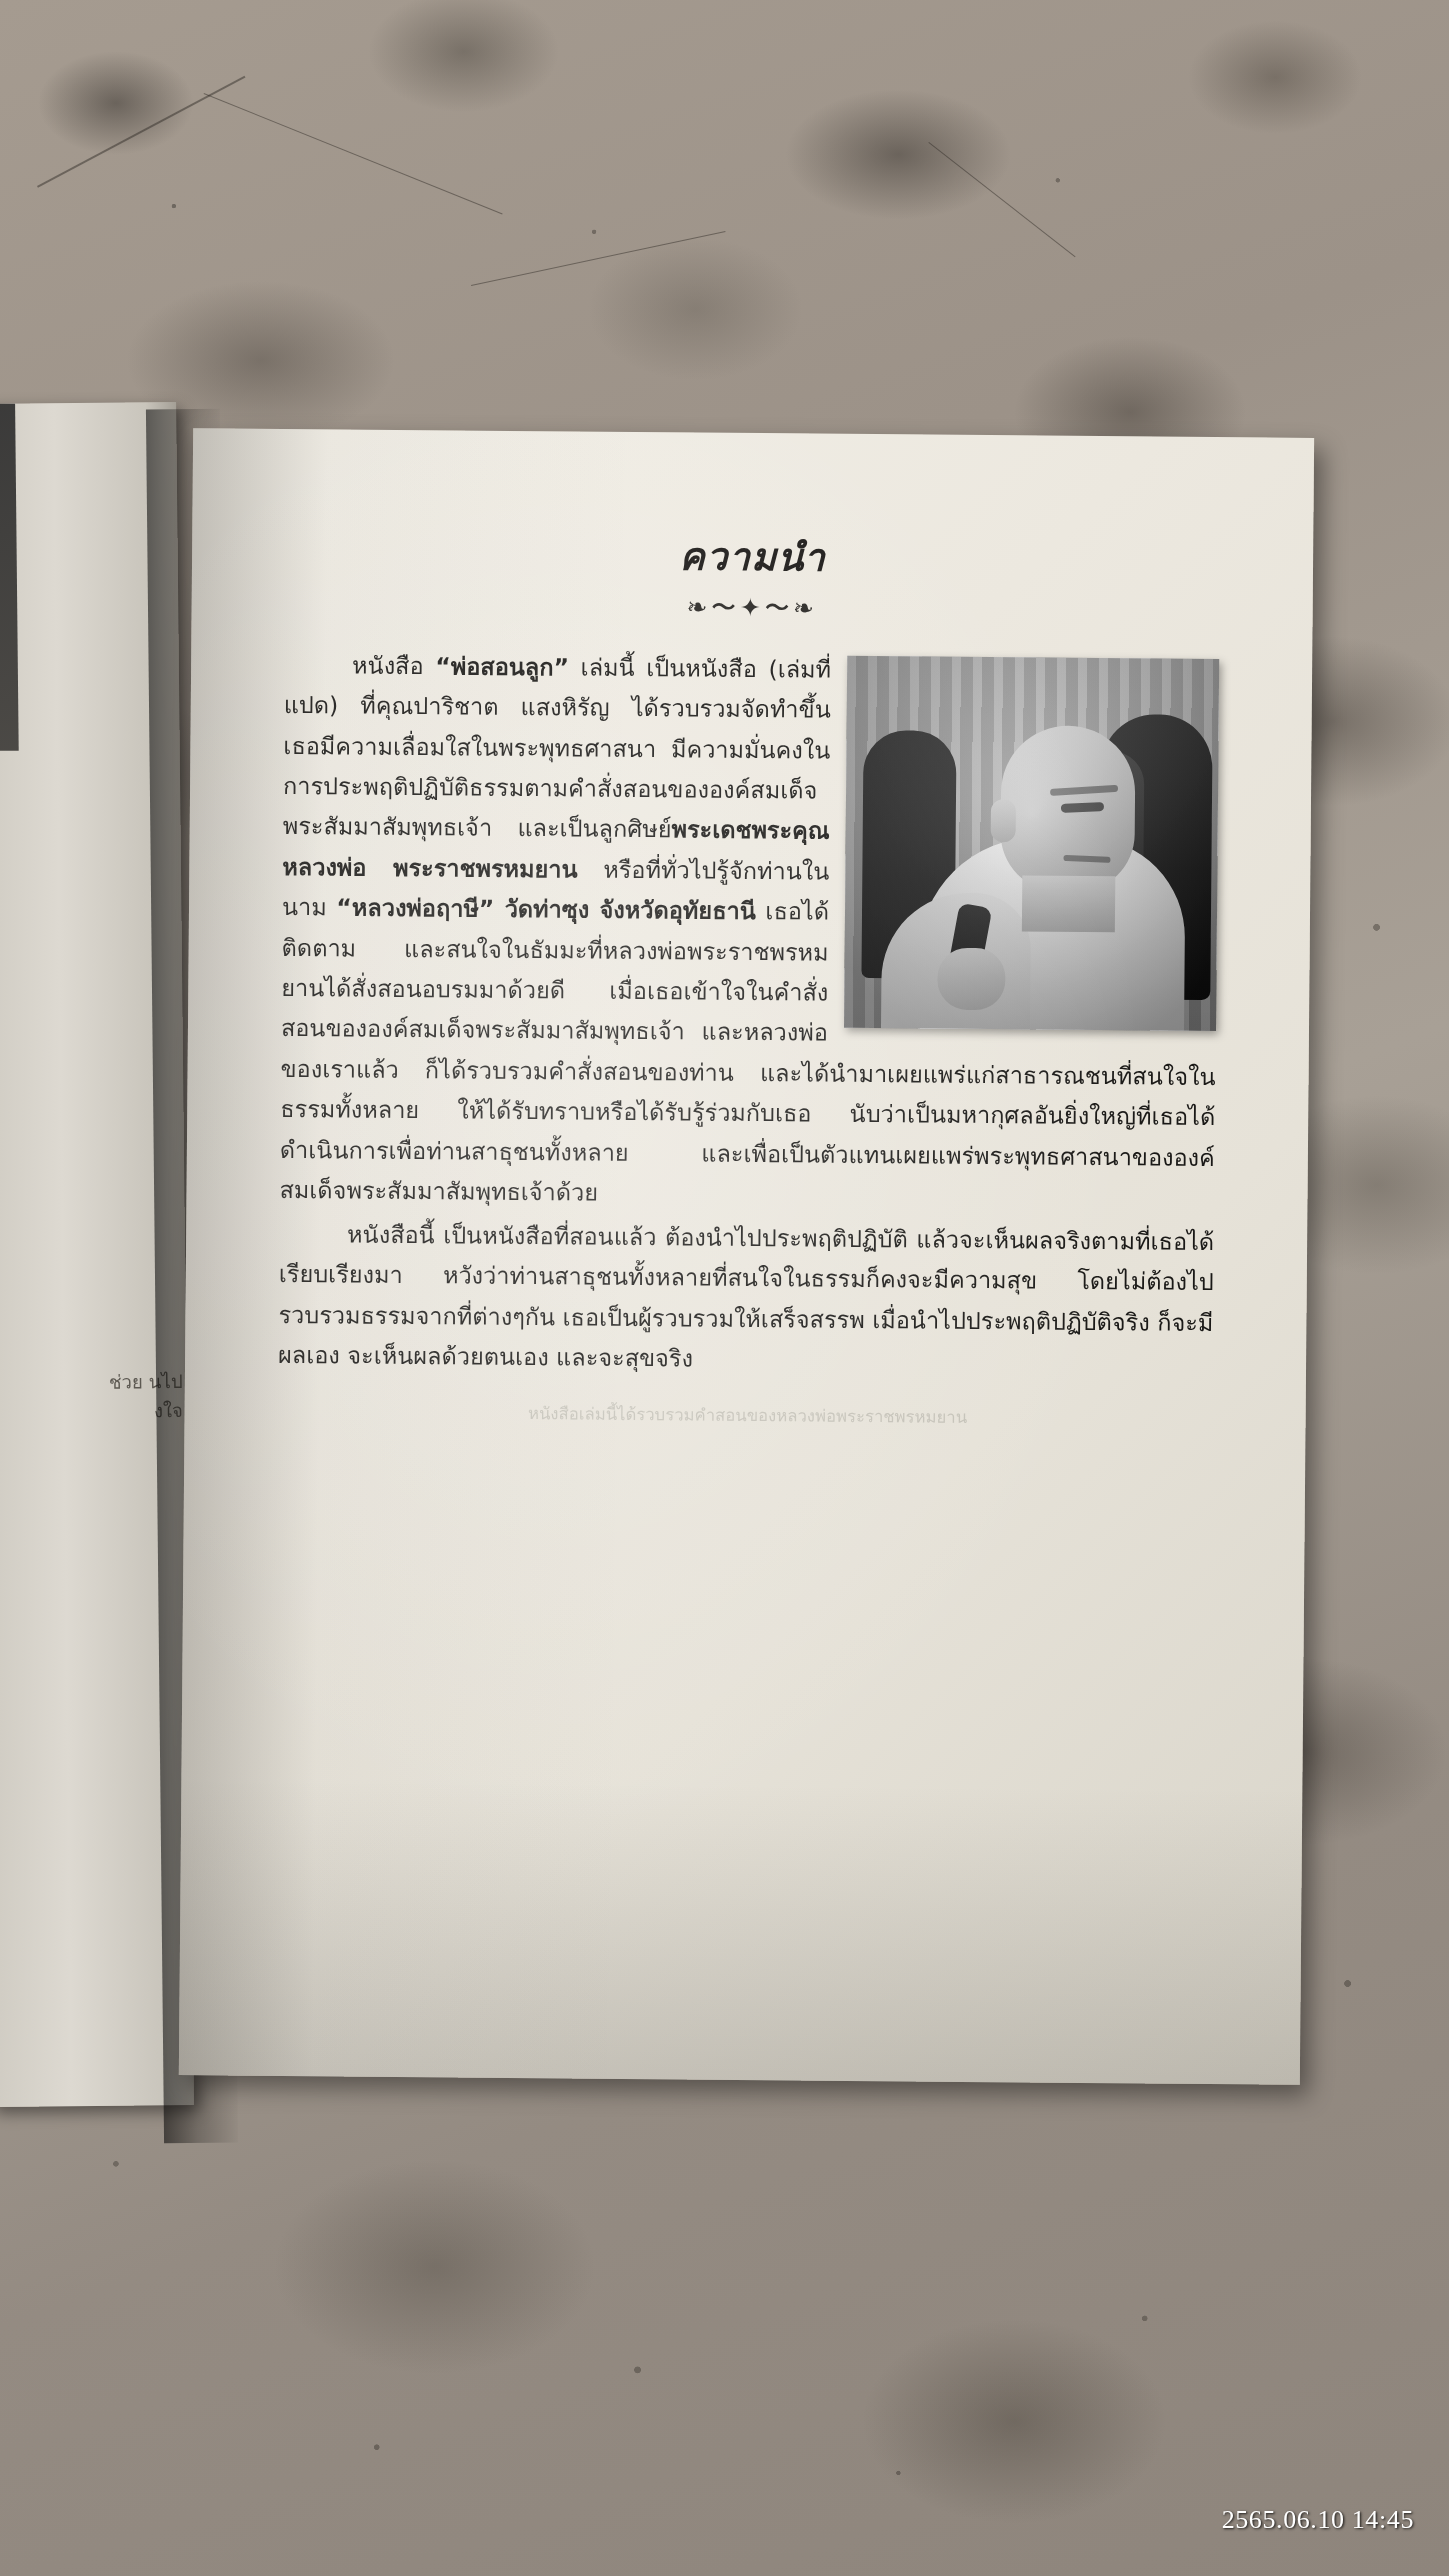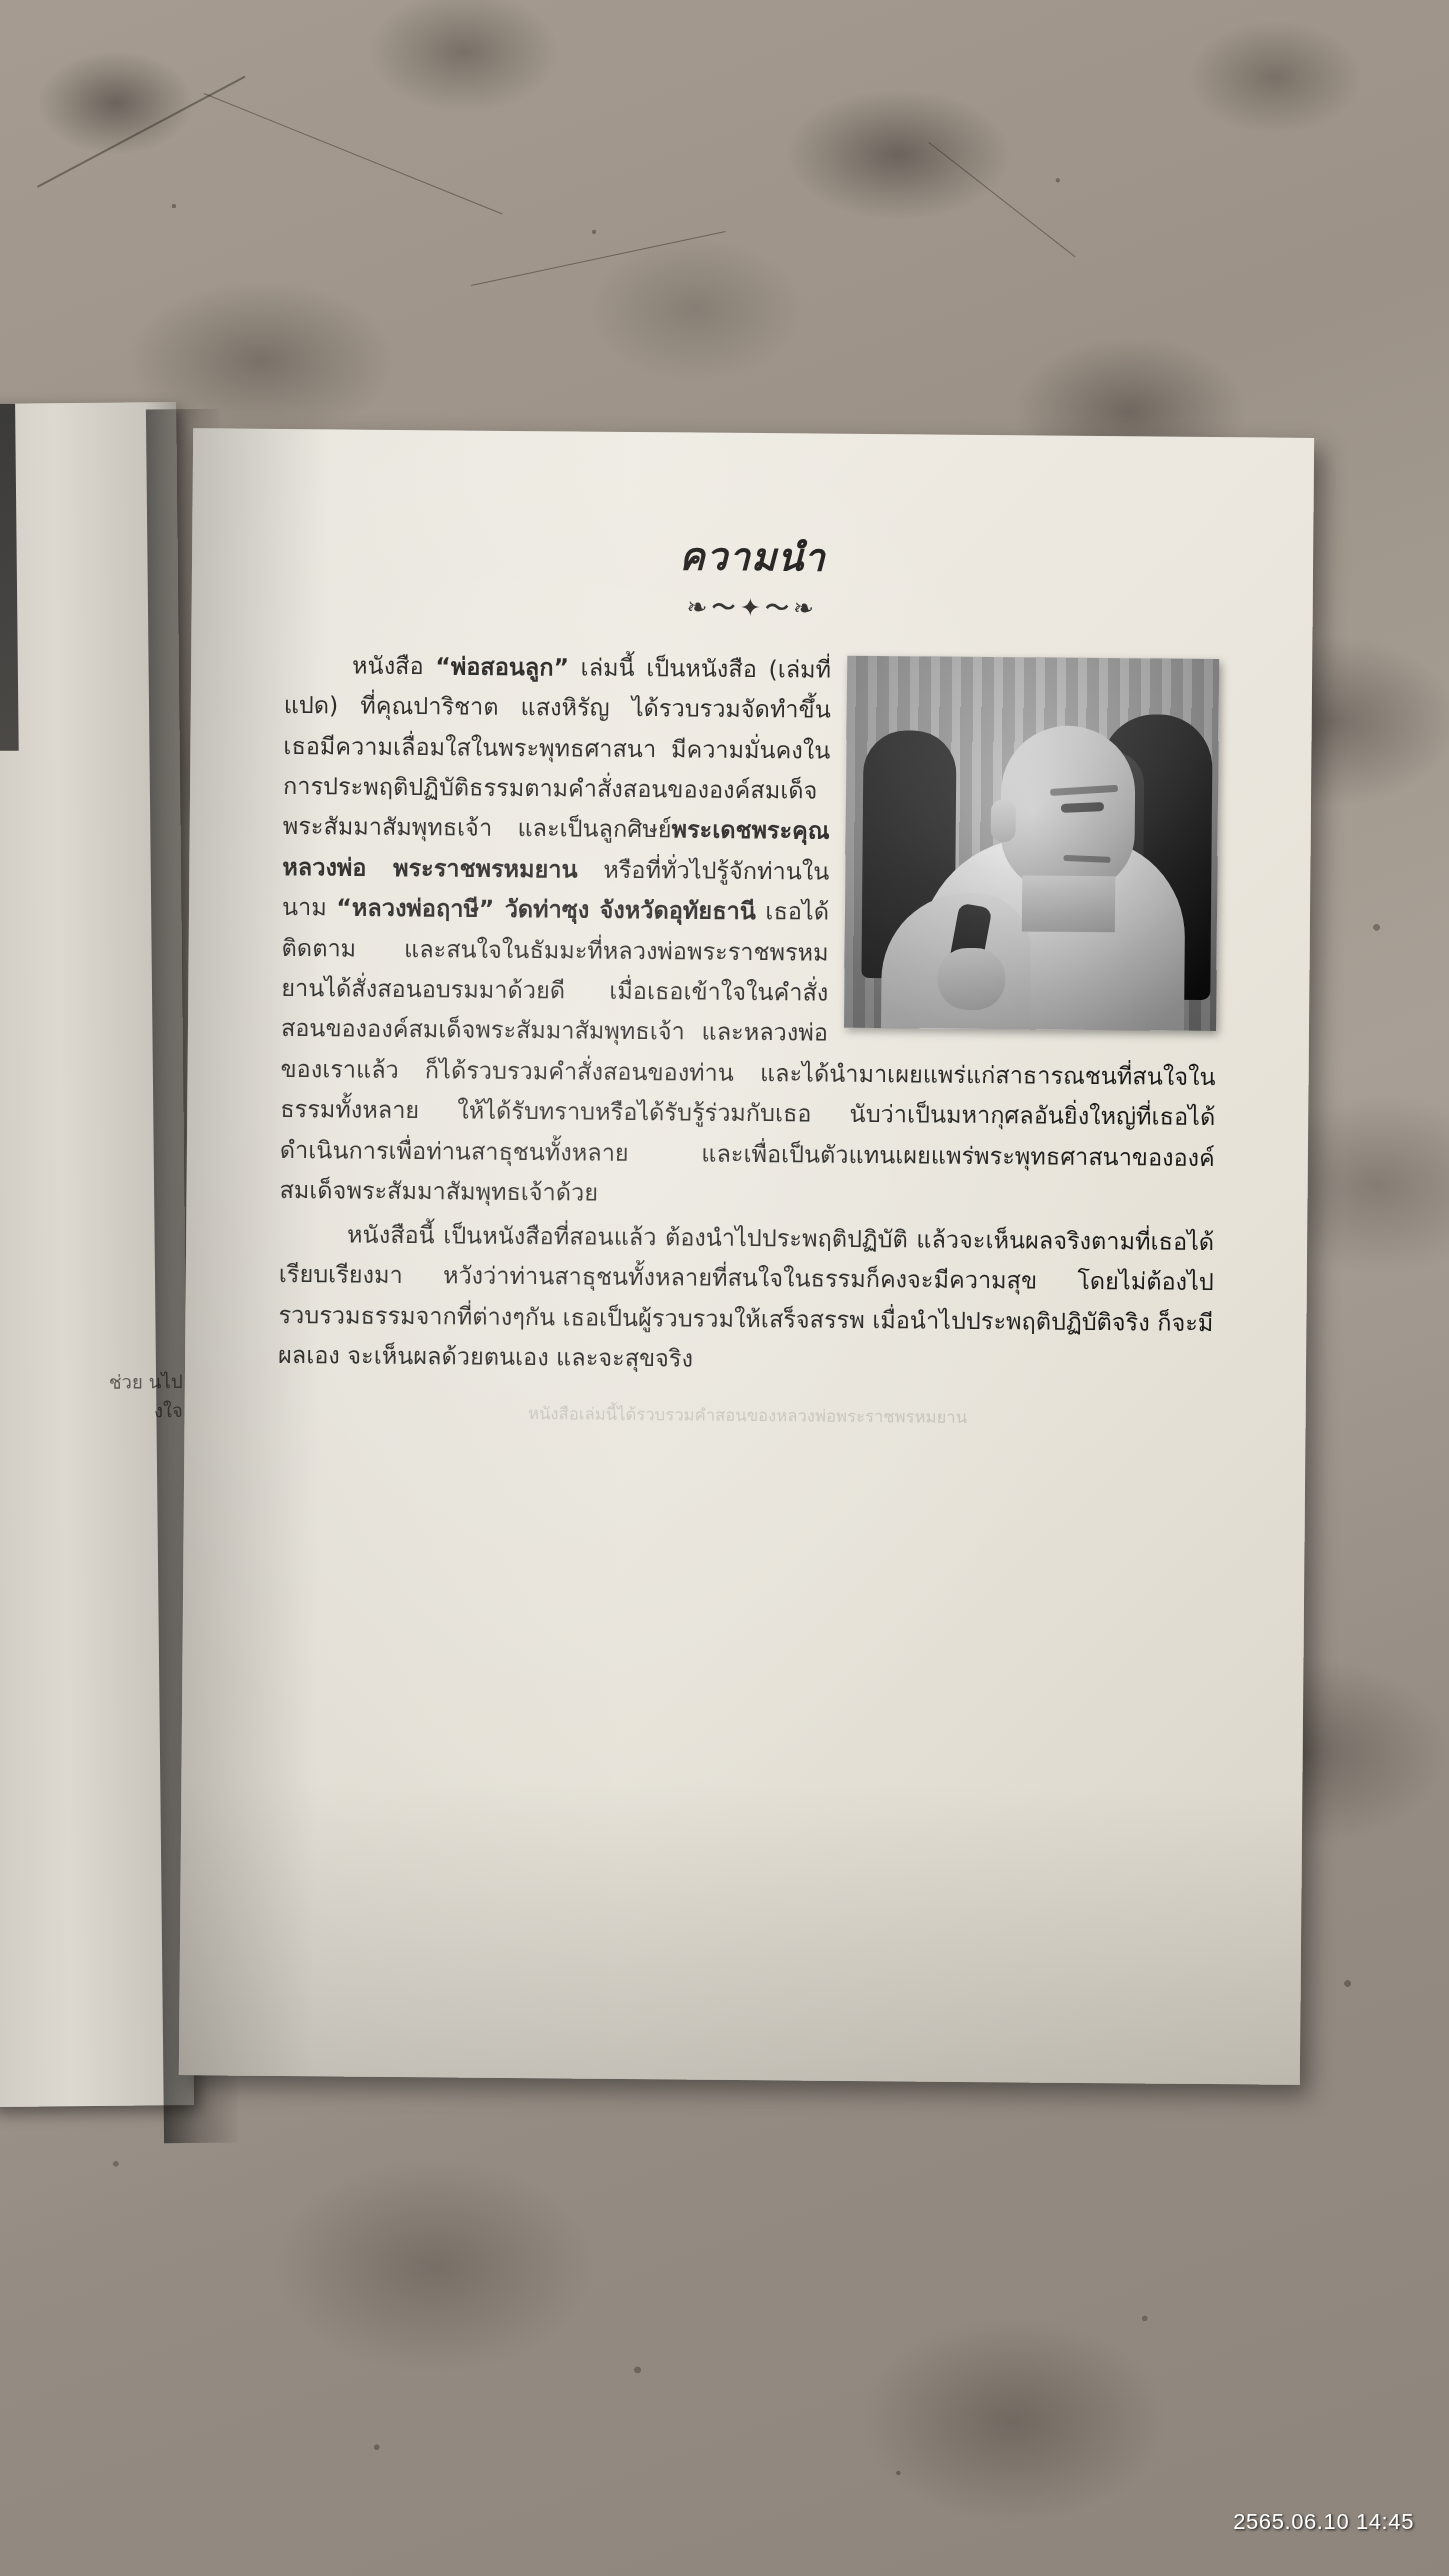--- a/index.html
+++ b/index.html
@@ -278,22 +278,22 @@
     position: absolute; inset: 0;
     background: radial-gradient(ellipse at 50% 42%, rgba(255,255,255,0.14), rgba(0,0,0,0.28) 85%);
   }
 
   
   #timestamp {
     position: absolute;
     right: 35px;
     bottom: 41px;
     color: #ffffff;
-    font-size: 22px;
-    font-family: Liberation Sans, sans-serif;
+    font-size: 26px;
+    font-family: Liberation Serif, serif;
     text-shadow: 1.2px 1.2px 2.5px rgba(0,0,0,0.85);
     letter-spacing: 0.6px;
   }
 </style>
 </head>
 <body>
 
 <div id="photo">
 
   <div id="speckle"></div>

